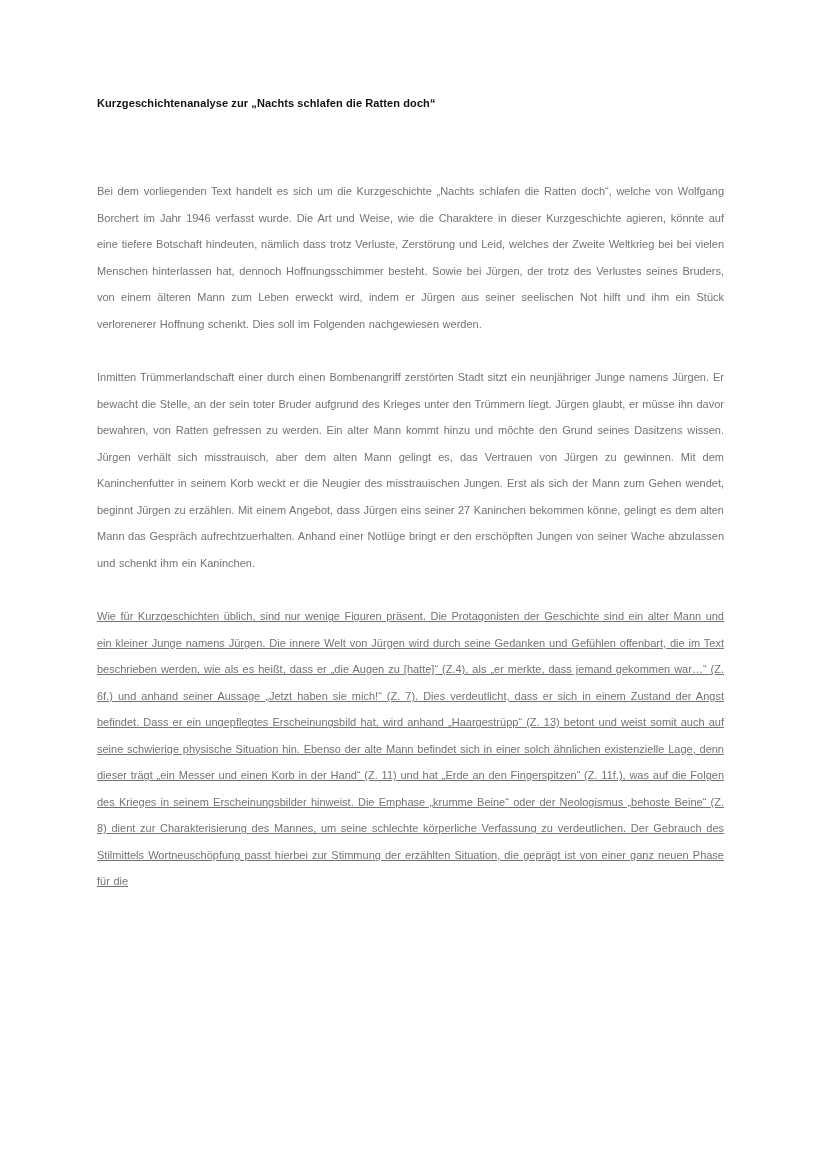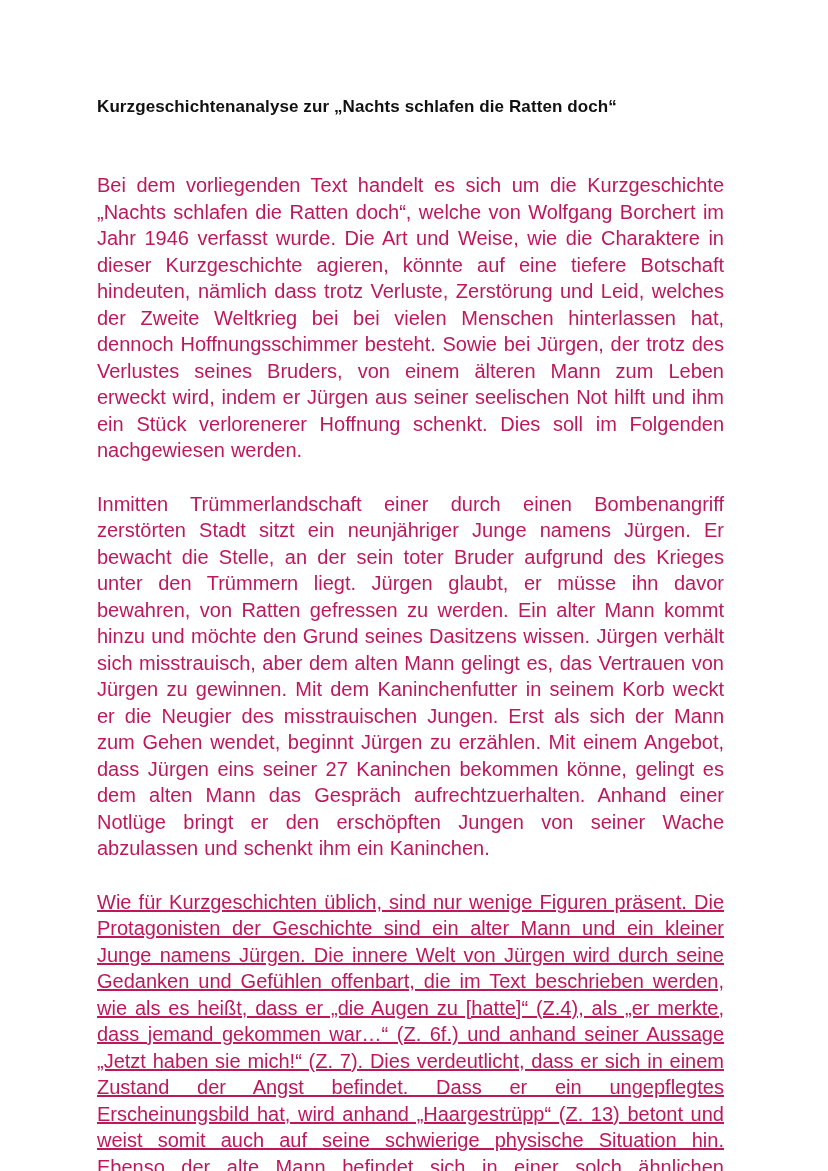--- a/index.html
+++ b/index.html
@@ -17,33 +17,33 @@
     color: #212121;
     box-sizing: border-box;
   }
   .content {
     position: absolute;
     left: 97px;
     top: 96px;
     width: 634px;
   }
   .doc-title {
-    font-size: 17px;
+    font-size: 11px;
     font-weight: bold;
     color: #111111;
-    margin: 0 0 54px 0;
+    margin: 0 0 68px 0;
     line-height: 1.3;
     letter-spacing: 0.1px;
   }
   .para {
-    font-size: 20px;
+    font-size: 11px;
     line-height: 26.5px;
     text-align: justify;
     margin: 0 7px 27px 0;
-    color: #be185d;
+    color: #737373;
     word-spacing: 0.5px;
   }
   .para:last-child {
     margin-bottom: 0;
     text-decoration: underline;
   }
 </style>
 </head>
 <body>
 

